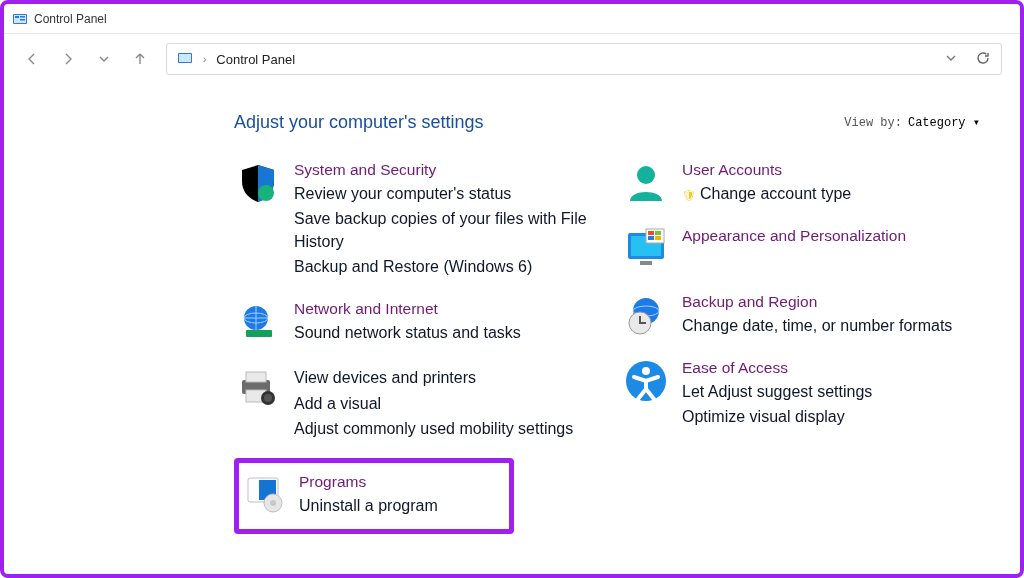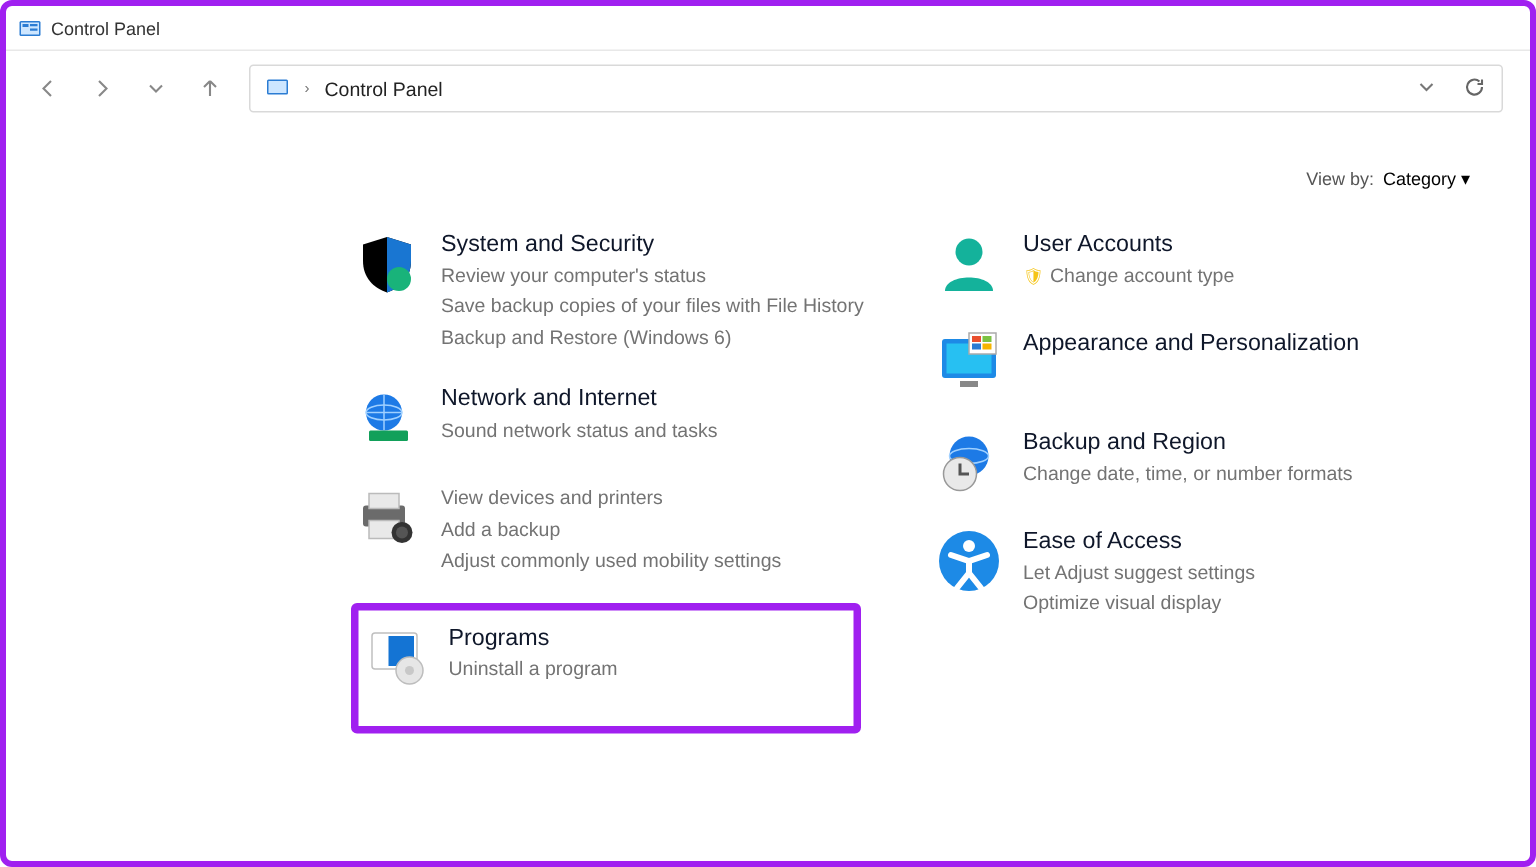--- a/index.html
+++ b/index.html
@@ -65,58 +65,59 @@
     font-size: 18px;
     font-weight: 400;
     color: #1a4fa0;
   }
   .viewby {
     margin-left: auto;
     font-size: 12px;
     display: flex;
     gap: 6px;
     align-items: center;
+    font-family: Liberation Mono, monospace;
   }
   .viewby .lbl { color: #555; }
   .viewby .val { color: #000000; cursor: pointer; }
   .columns {
     display: flex;
     gap: 30px;
     margin-left: 190px;
   }
   .col { width: 390px; }
   .category {
     display: flex;
     gap: 14px;
     margin-bottom: 14px;
     padding: 4px 2px;
   }
   .category.highlight {
     border: 5px solid #a020f0;
     border-radius: 4px;
-    padding: 10px 6px 27px 6px;
+    padding: 10px 6px 12px 6px;
     margin-top: 4px;
-    width: 340px;
+    width: 280px;
   }
   .cat-icon {
     width: 44px; height: 44px;
     flex-shrink: 0;
     display: flex; align-items: center; justify-content: center;
   }
   .cat-icon.small { width: 40px; height: 40px; }
   .cat-body { display: flex; flex-direction: column; gap: 2px; }
   .cat-title {
-    color: #0f172a;
+    color: #701a75;
     font-size: 15.5px;
     line-height: 1.2;
     cursor: pointer;
   }
   .cat-link {
-    color: #737373;
-    font-size: 13px;
+    color: #0f172a;
+    font-size: 16px;
     line-height: 1.45;
     cursor: pointer;
   }
   .cat-link.shield::before {
     content: "🛡";
     font-size: 11px;
     margin-right: 4px;
     color: #f5c518;
   }
 </style>
@@ -173,20 +174,21 @@
       <span><svg width="16" height="16" viewBox="0 0 16 16">
             <path d="M13 8a5 5 0 1 1-1.7-3.7" stroke="#666" stroke-width="1.4" fill="none"></path>
             <path d="M13 3v3h-3" stroke="#666" stroke-width="1.4" fill="none"></path>
           </svg></span>
     </div>
   </div>
 </div>
 
 <div class="content">
   <div class="header-row">
+    <h2>Adjust your computer's settings</h2>
     <div class="viewby">
       <span class="lbl">View by:</span>
       <span class="val"><span>Category</span> ▾</span>
     </div>
   </div>
 
   <div class="columns">
 
     <div class="col">
 
@@ -226,21 +228,21 @@
           <svg width="44" height="44" viewBox="0 0 44 44">
               <rect x="6" y="14" width="28" height="14" rx="2" fill="#6b6b6b"></rect>
               <rect x="10" y="6" width="20" height="10" fill="#e9e9e9" stroke="#bbb"></rect>
               <rect x="10" y="24" width="20" height="12" fill="#e9e9e9" stroke="#bbb"></rect>
               <circle cx="32" cy="32" r="7" fill="#333"></circle>
               <circle cx="32" cy="32" r="4" fill="#555"></circle>
             </svg>
         </div>
         <div class="cat-body">
           <a class="cat-link">View devices and printers</a>
-          <a class="cat-link">Add a backup</a>
+          <a class="cat-link">Add a visual</a>
           <a class="cat-link">Adjust commonly used mobility settings</a>
         </div>
       </div>
 
       <div class="category highlight">
         <div class="cat-icon small">
           <svg width="40" height="40" viewBox="0 0 40 40">
               <rect x="3" y="5" width="30" height="24" rx="2" fill="#fff" stroke="#bfbfbf"></rect>
               <rect x="14" y="7" width="17" height="20" fill="#1474d4"></rect>
               <circle cx="28" cy="30" r="9" fill="#e6e6e6" stroke="#bdbdbd"></circle>

